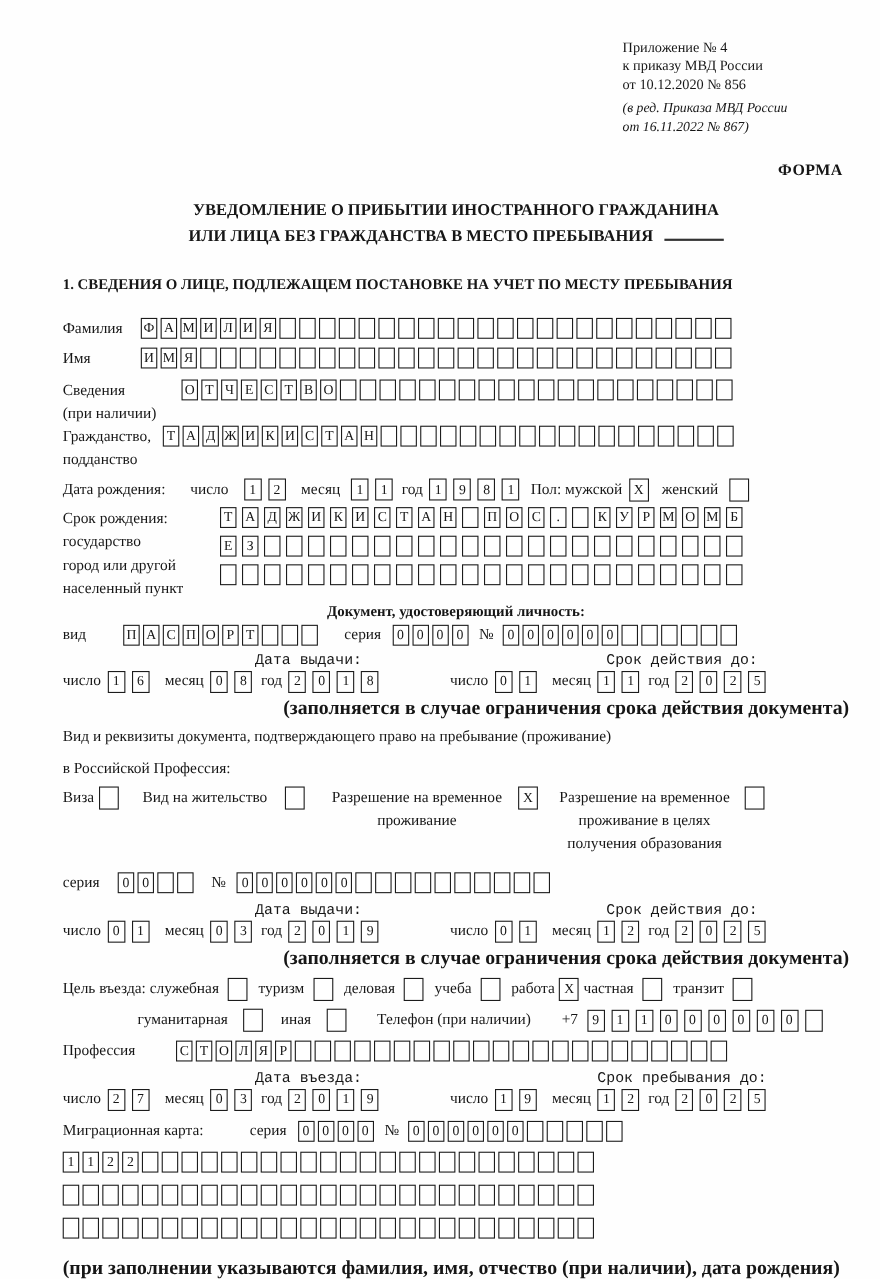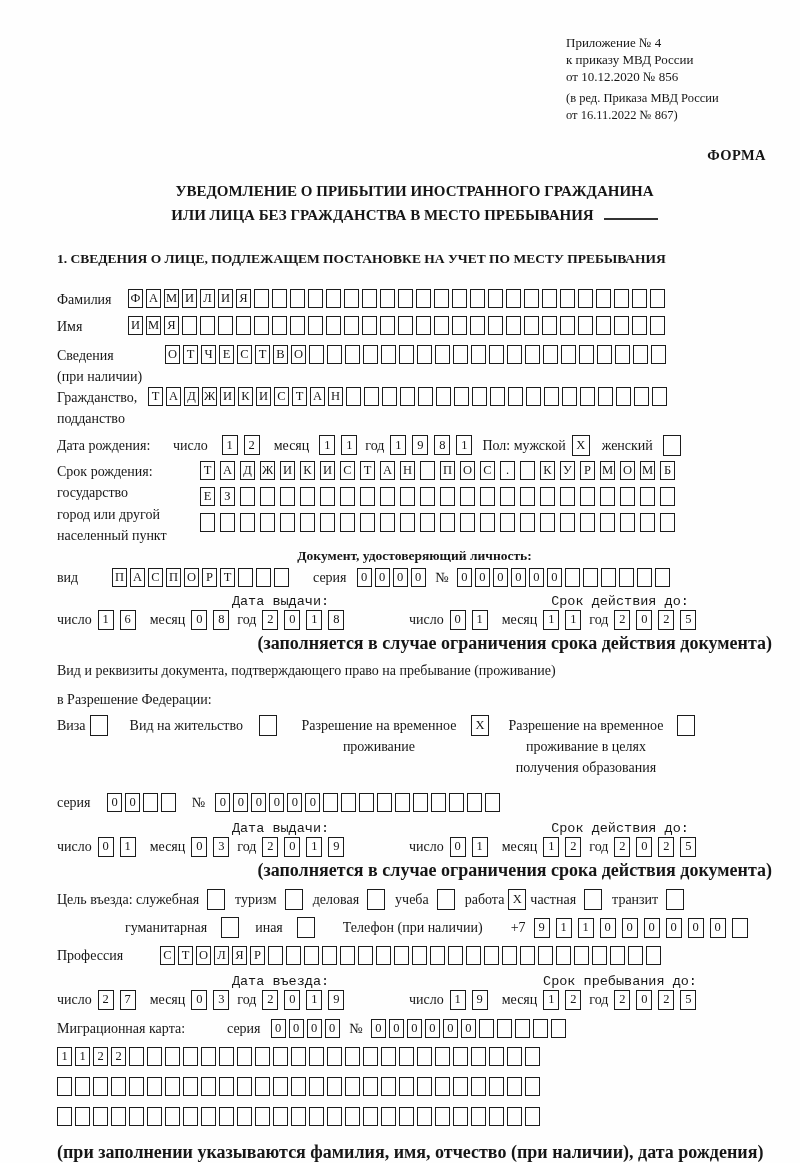--- a/index.html
+++ b/index.html
@@ -3,21 +3,21 @@
 <meta charset="utf-8">
 <style>
   * { margin:0; padding:0; box-sizing:border-box; }
   html,body { background:#ffffff; }
   .page {
     width:800px; height:1163px; background:#fefefe; color:#161616;
     font-family:"Liberation Serif", serif; padding:34px 28px 10px 57px;
     position:relative; overflow:hidden;
   }
   .appendix { width:200px; margin-left:auto; margin-right:6px; font-size:13px; line-height:1.32; }
-  .appendix .sub { font-size:12.5px; margin-top:5px; }
+  .appendix .sub { font-size:12.5px; margin-top:5px;font-style:italic; }
   .forma { text-align:right; margin-right:6px; font-weight:bold; font-size:14.5px; margin-top:24px; letter-spacing:.4px; }
   .title { text-align:center; font-weight:bold; font-size:15px; margin-top:16px; line-height:1.55; }
   .u { display:inline-block; width:54px; border-bottom:2px solid #333; height:12px; margin-left:10px; }
   .section { font-weight:bold; font-size:13.5px; margin-top:24px; }
   .row { display:flex; align-items:flex-start; }
   .rowc { display:flex; align-items:center; }
   .lbl { font-size:14px; line-height:1.5; flex-shrink:0; }
   .cells { display:flex; gap:3px; flex-shrink:0; }
   .cells.wide { gap:5px; }
   .cell {
@@ -399,21 +399,21 @@
           <span class="cell">2</span>
           <span class="cell">0</span>
           <span class="cell">2</span>
           <span class="cell">5</span>
         </div>
     </div>
   </div>
   <div class="note" style="text-align:right; margin-top:3px">(заполняется в случае ограничения срока действия документа)</div>
 
   <div class="lbl" style="margin-top:6px">Вид и реквизиты документа, подтверждающего право на пребывание (проживание)</div>
-  <div class="lbl" style="margin-top:8px">в Разрешение Федерации:</div>
+  <div class="lbl" style="margin-top:8px">в Российской Профессия:</div>
 
   <div class="row" style="margin-top:5px">
     <span class="lbl">Виза</span>
     <div class="cells cbx" style="margin-left:4px">
         <span class="cell"></span>
       </div>
     <span class="lbl" style="margin-left:22px">Вид на жительство</span>
     <div class="cells cbx" style="margin-left:16px">
         <span class="cell"></span>
       </div>

